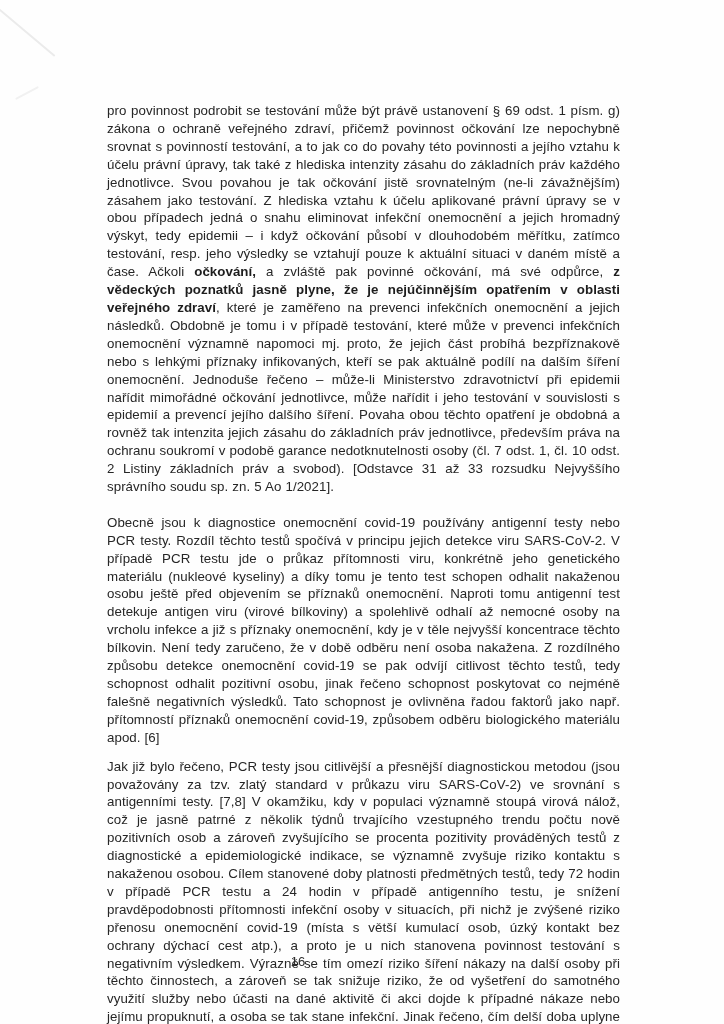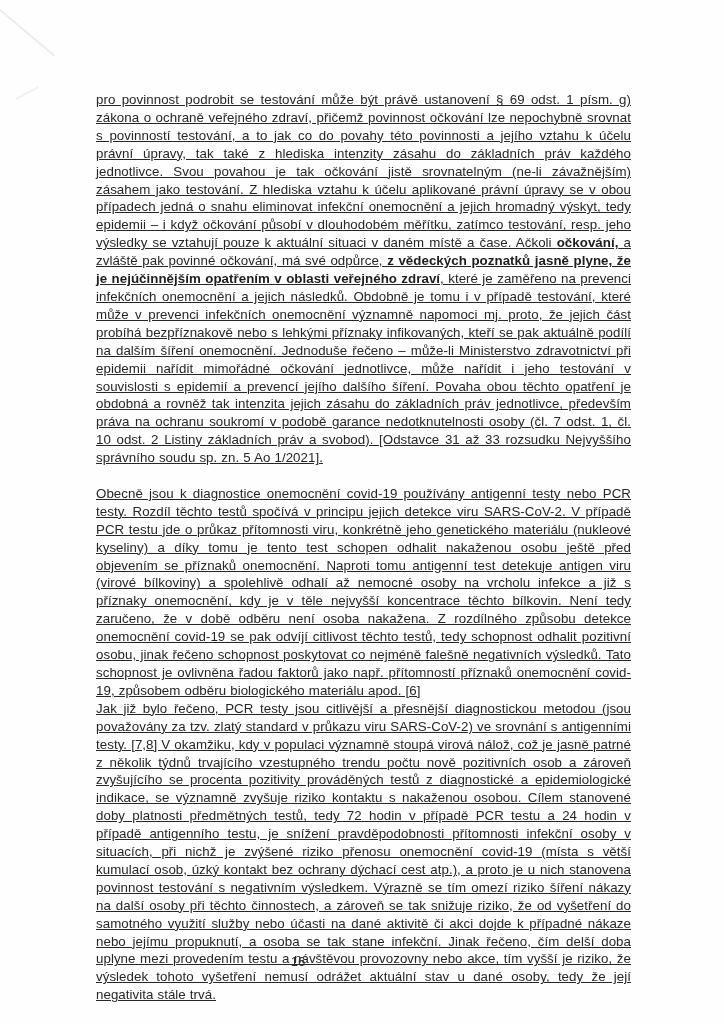--- a/index.html
+++ b/index.html
@@ -25,23 +25,22 @@
     left: 96px;
     top: 91px;
     width: 535px;
     font-size: 13.3px;
     line-height: 17.9px;
     text-align: justify;
     letter-spacing: 0.05px;
     word-spacing: 0.3px;
   }
   p.para {
-    margin: 0;
+    margin: 11px;
     padding: 0;
-    text-decoration: underline;
   }
   p.para.gap-after {
     margin-bottom: 17.9px;
   }
   .text-block strong {
     font-weight: bold;
     color: #1d1d1d;
   }
   .page-number {
     position: absolute;

